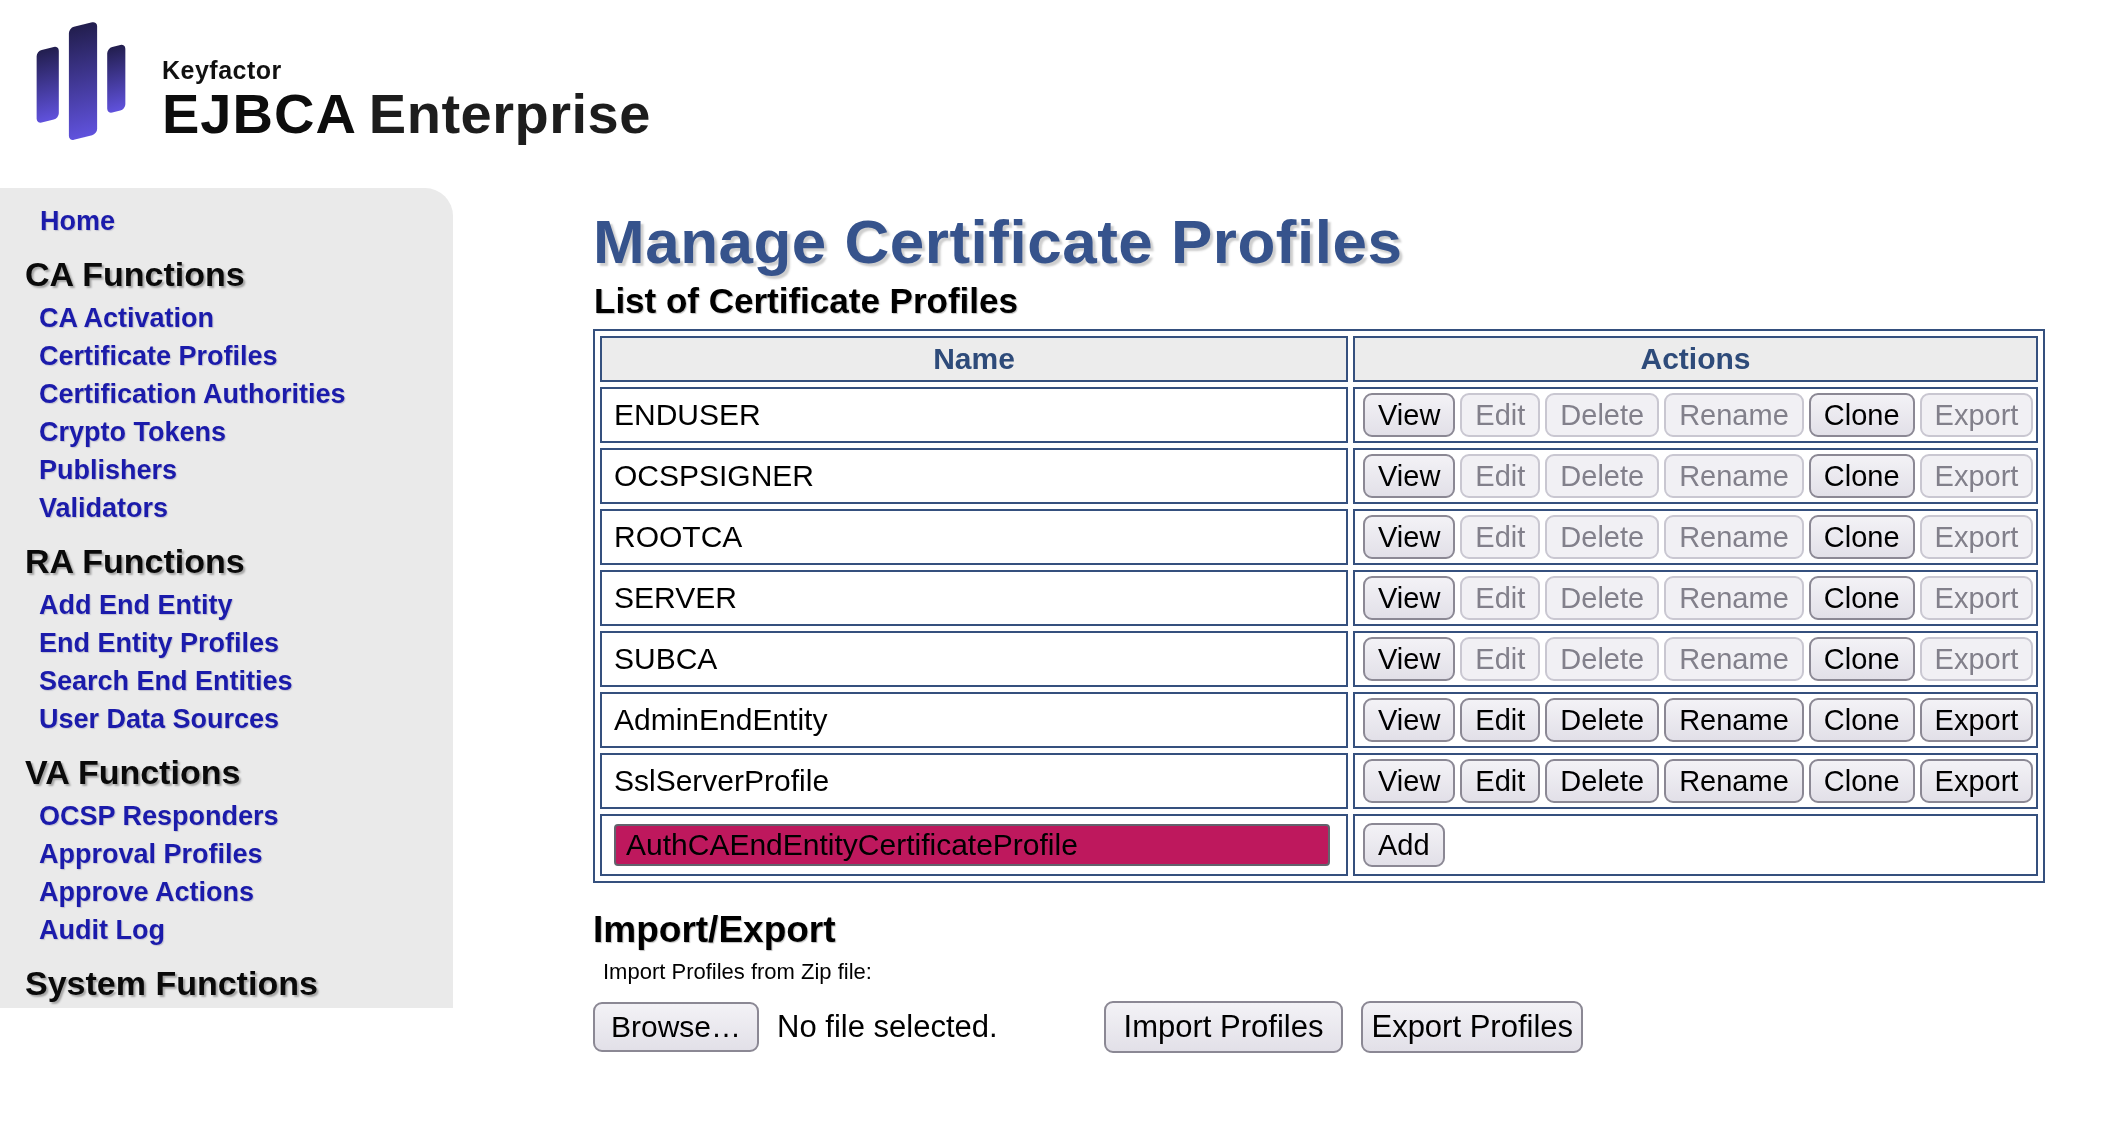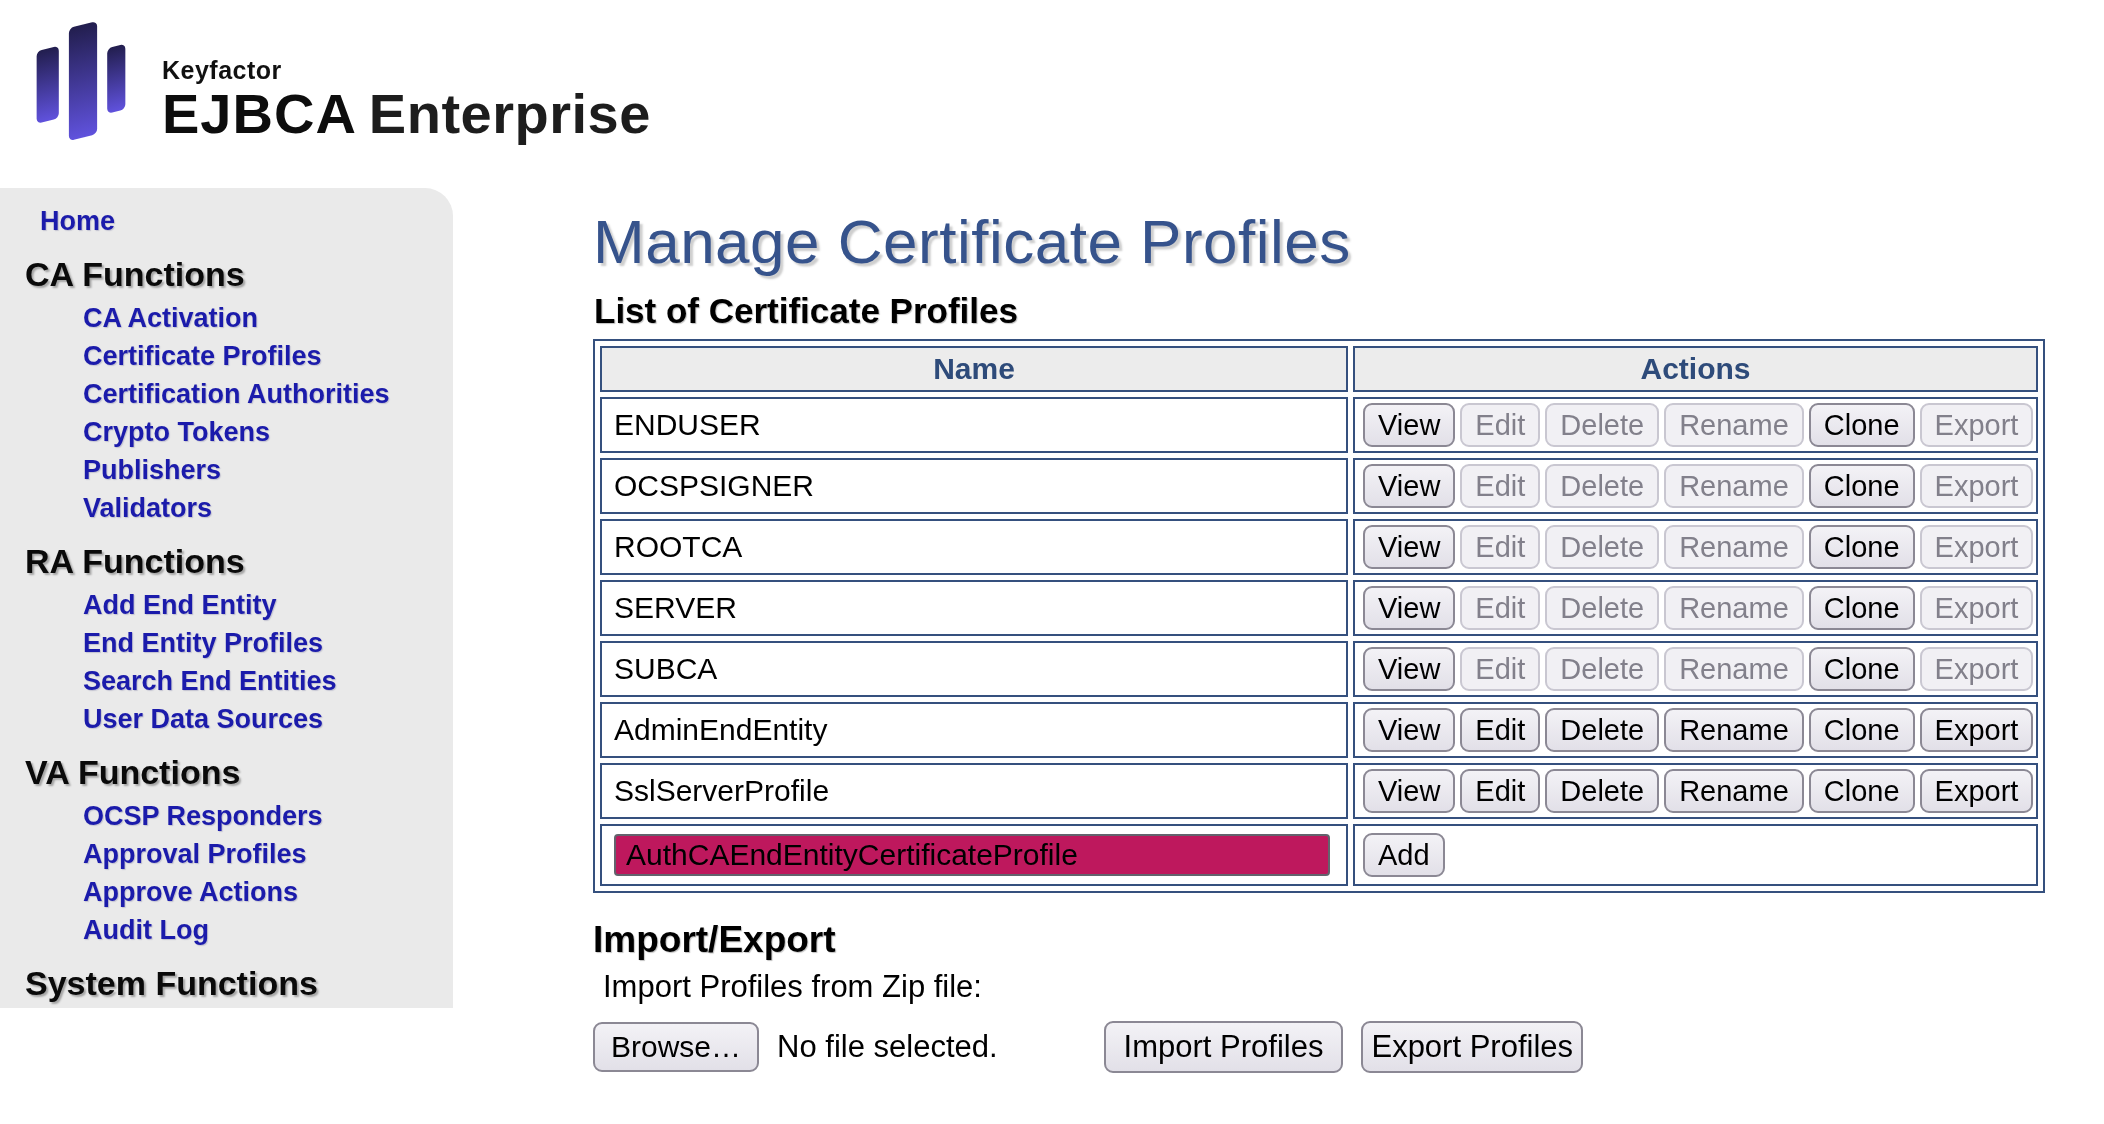--- a/index.html
+++ b/index.html
@@ -41,33 +41,33 @@
   .nav-link {
     display: block;
     color: #1b1bab;
     font-size: 27px; font-weight: 700;
     line-height: 38px;
     text-decoration: none;
     margin-left: 40px;
     text-shadow: 1px 1px 1px rgba(120,120,160,0.35);
     cursor: pointer;
   }
-  .nav-sub { margin-left: 83px; }
+  .nav-sub { margin-left: 39px; }
   .nav-header {
     font-size: 34px; font-weight: 700; color: #0a0a0a;
     line-height: 44px;
     margin: 12px 0 3px 25px;
     text-shadow: 2px 2px 2px rgba(0,0,0,0.30);
   }
 
   
   .main { padding: 18px 0 0 140px; }
   .page-title {
-    margin: 0 0 14px 0;
-    font-size: 62px; font-weight: 400;
+    margin: 0 0 4px 0;
+    font-size: 62px; font-weight: 700;
     color: #36538c;
     letter-spacing: 0.5px;
     text-shadow: 3px 3px 2px rgba(60,60,60,0.25);
   }
   .list-heading {
     margin: 0 0 8px 1px;
     font-size: 35px; font-weight: 700; color: #000;
     text-shadow: 1px 1px 1px rgba(0,0,0,0.25);
   }
 
@@ -117,21 +117,21 @@
     padding: 2px 10px;
     background: #be185d;
   }
 
   
   .ie-heading {
     margin: 26px 0 8px 0;
     font-size: 37px; font-weight: 700; color: #000;
     text-shadow: 1px 1px 1px rgba(0,0,0,0.25);
   }
-  .ie-label { font-size: 31px; color: #000; margin: 0 0 16px 10px; }
+  .ie-label { font-size: 22px; color: #000; margin: 0 0 16px 10px; }
   .file-row { display: flex; align-items: center; }
   .btn-browse { font-size: 30px; padding: 6px 16px; margin: 0; }
   .no-file { font-size: 31px; color: #000; margin-left: 18px; }
   .btn-import { font-size: 31px; padding: 7px 18px; margin: 0 0 0 106px; }
   .btn-export { font-size: 31px; padding: 7px 8px; margin: 0 0 0 18px; }
 </style>
 </head>
 <body>
 
 <div class="header">

